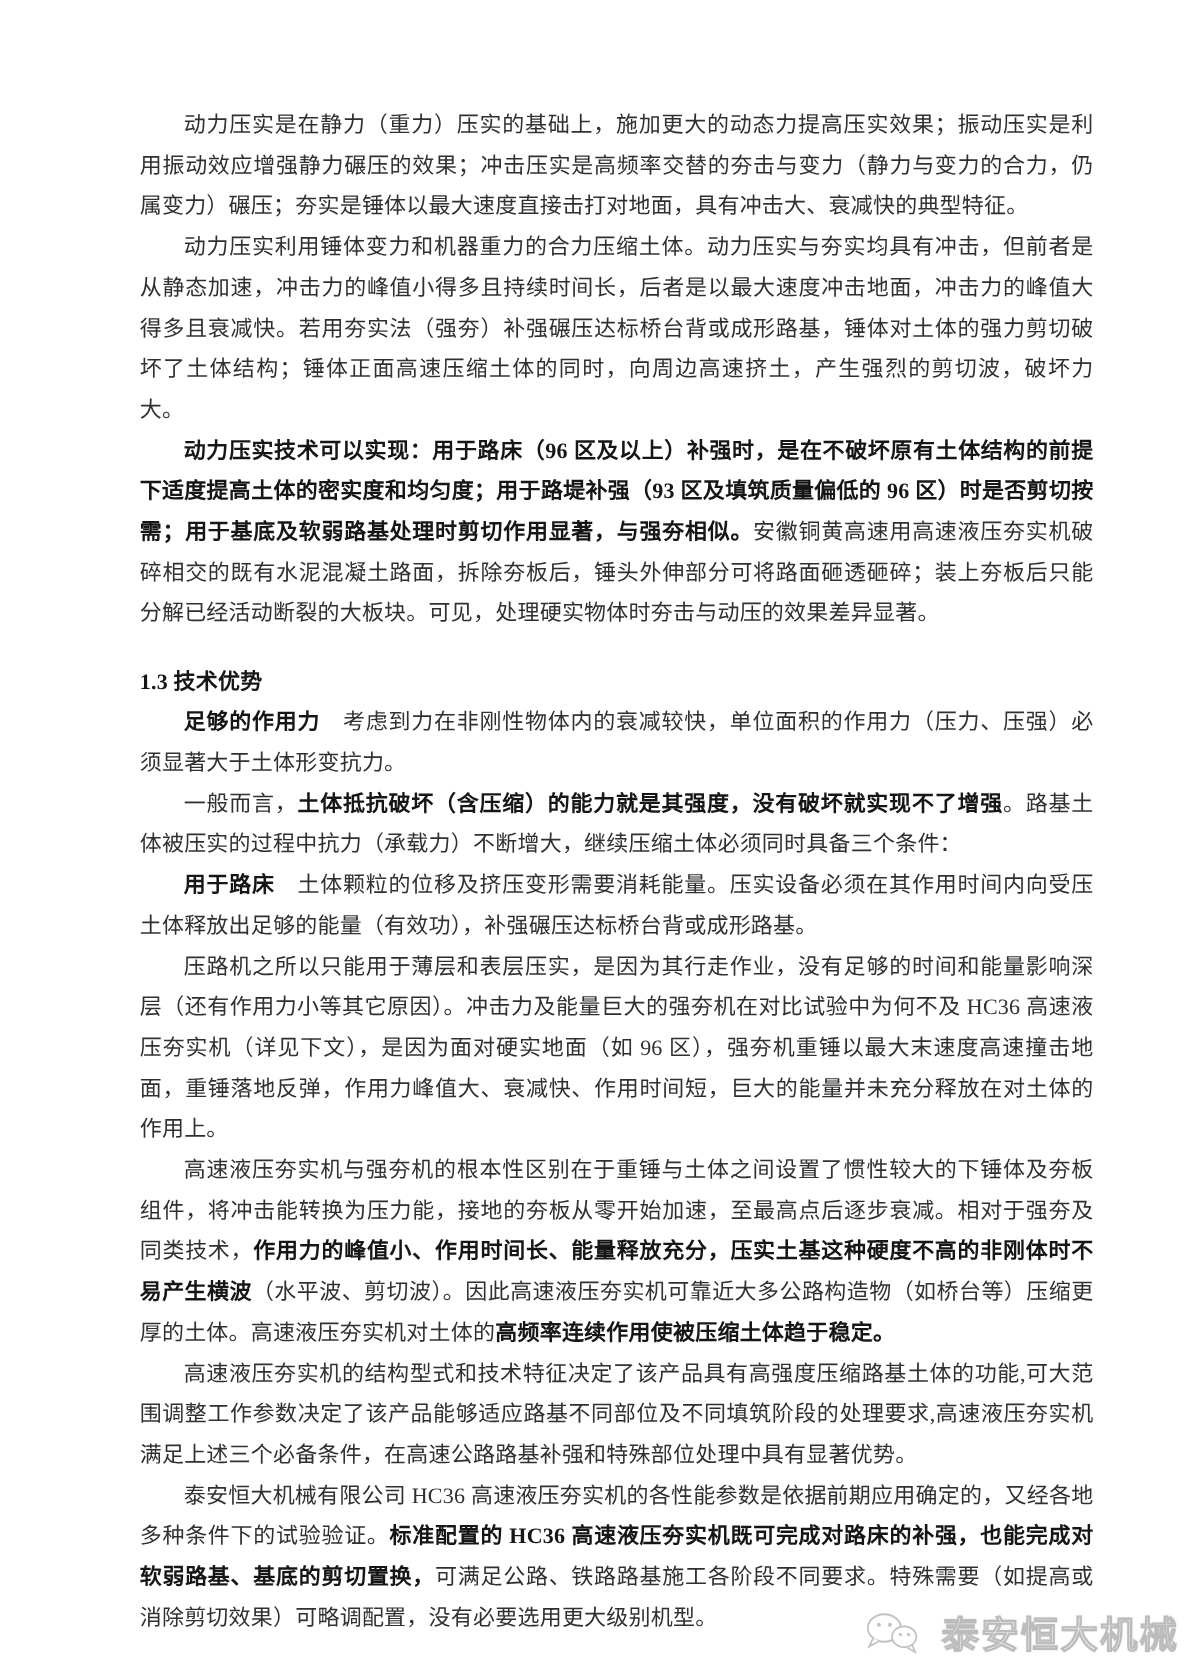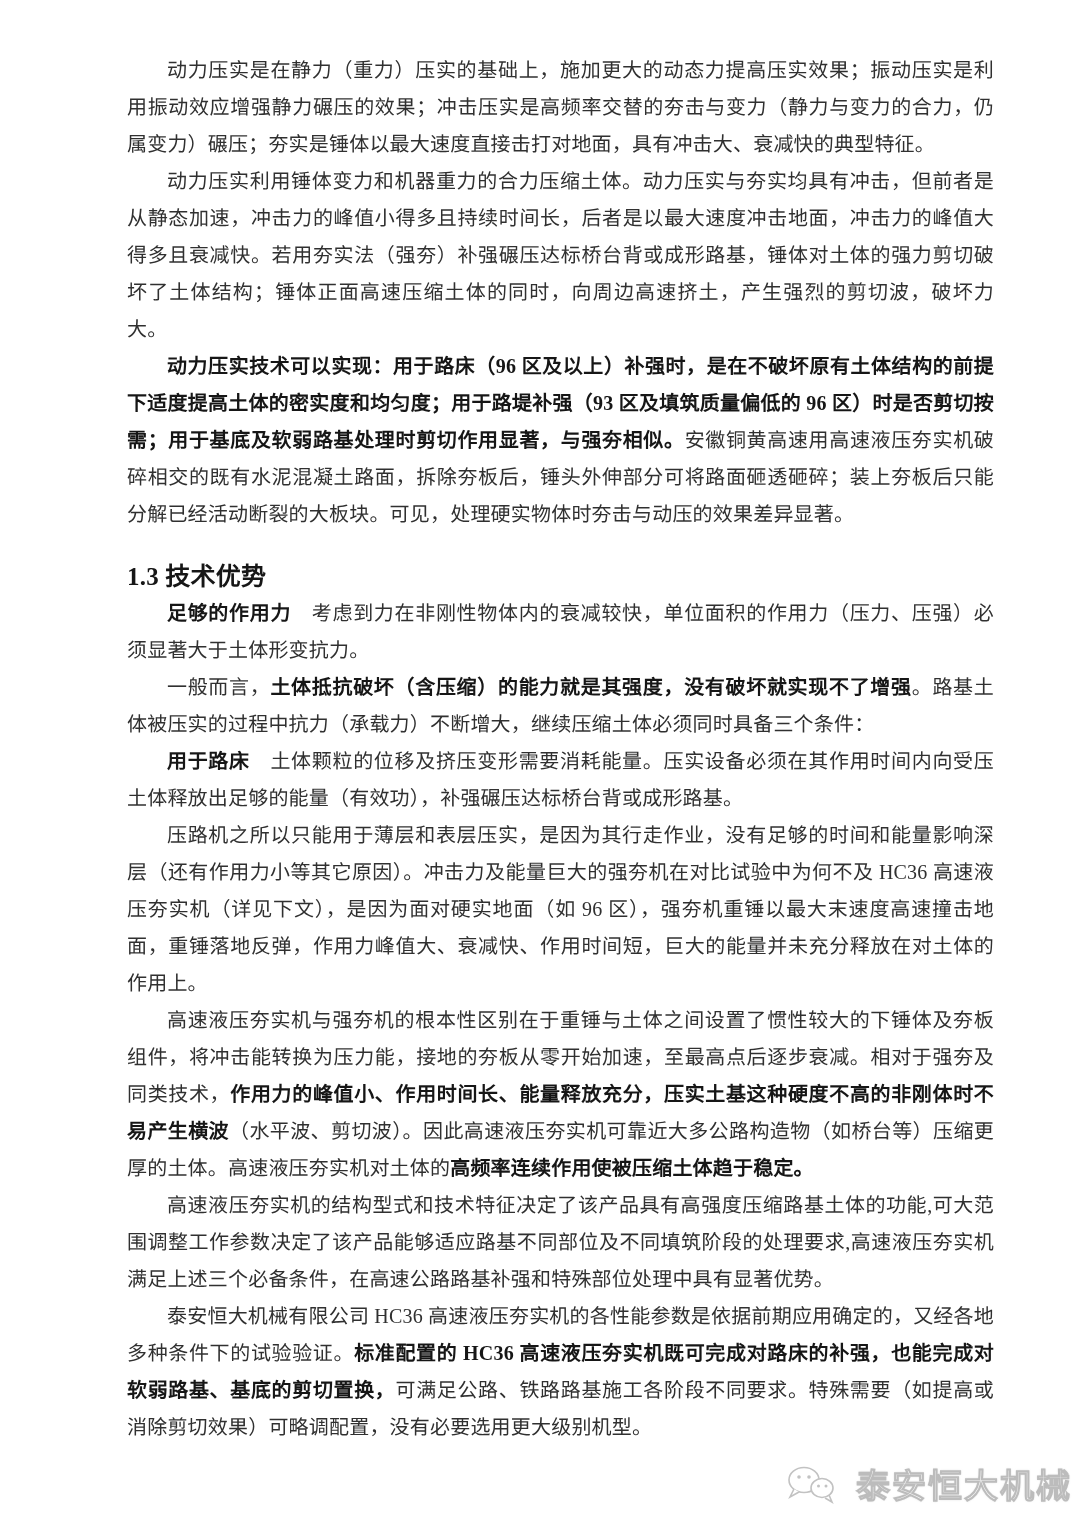--- a/index.html
+++ b/index.html
@@ -6,41 +6,41 @@
   body {
     width: 1080px; height: 1526px;
     background: #ffffff;
     position: relative;
     overflow: hidden;
     font-family: "Liberation Serif", "DejaVu Serif", serif;
   }
   .doc {
     position: absolute;
     left: 0; top: 0; right: 0; bottom: 0;
-    padding: 52px 86px 0 127px;
+    padding: 96px 86px 0 127px;
     box-sizing: border-box;
     color: #303030;
     font-size: 20px;
     line-height: 37px;
     text-align: justify;
     letter-spacing: 0.2px;
   }
   .doc p {
     margin: 0;
     text-indent: 2em;
   }
   .b {
     font-weight: bold;
     color: #161616;
   }
   .h-sub {
     margin: 25px 0 0 0;
     font-weight: bold;
     color: #141414;
-    font-size: 25px;
+    font-size: 20px;
     line-height: 37px;
     text-indent: 0;
   }
   .watermark {
     position: absolute;
     right: 8px;
     bottom: 18px;
     display: flex;
     align-items: center;
     gap: 20px;

